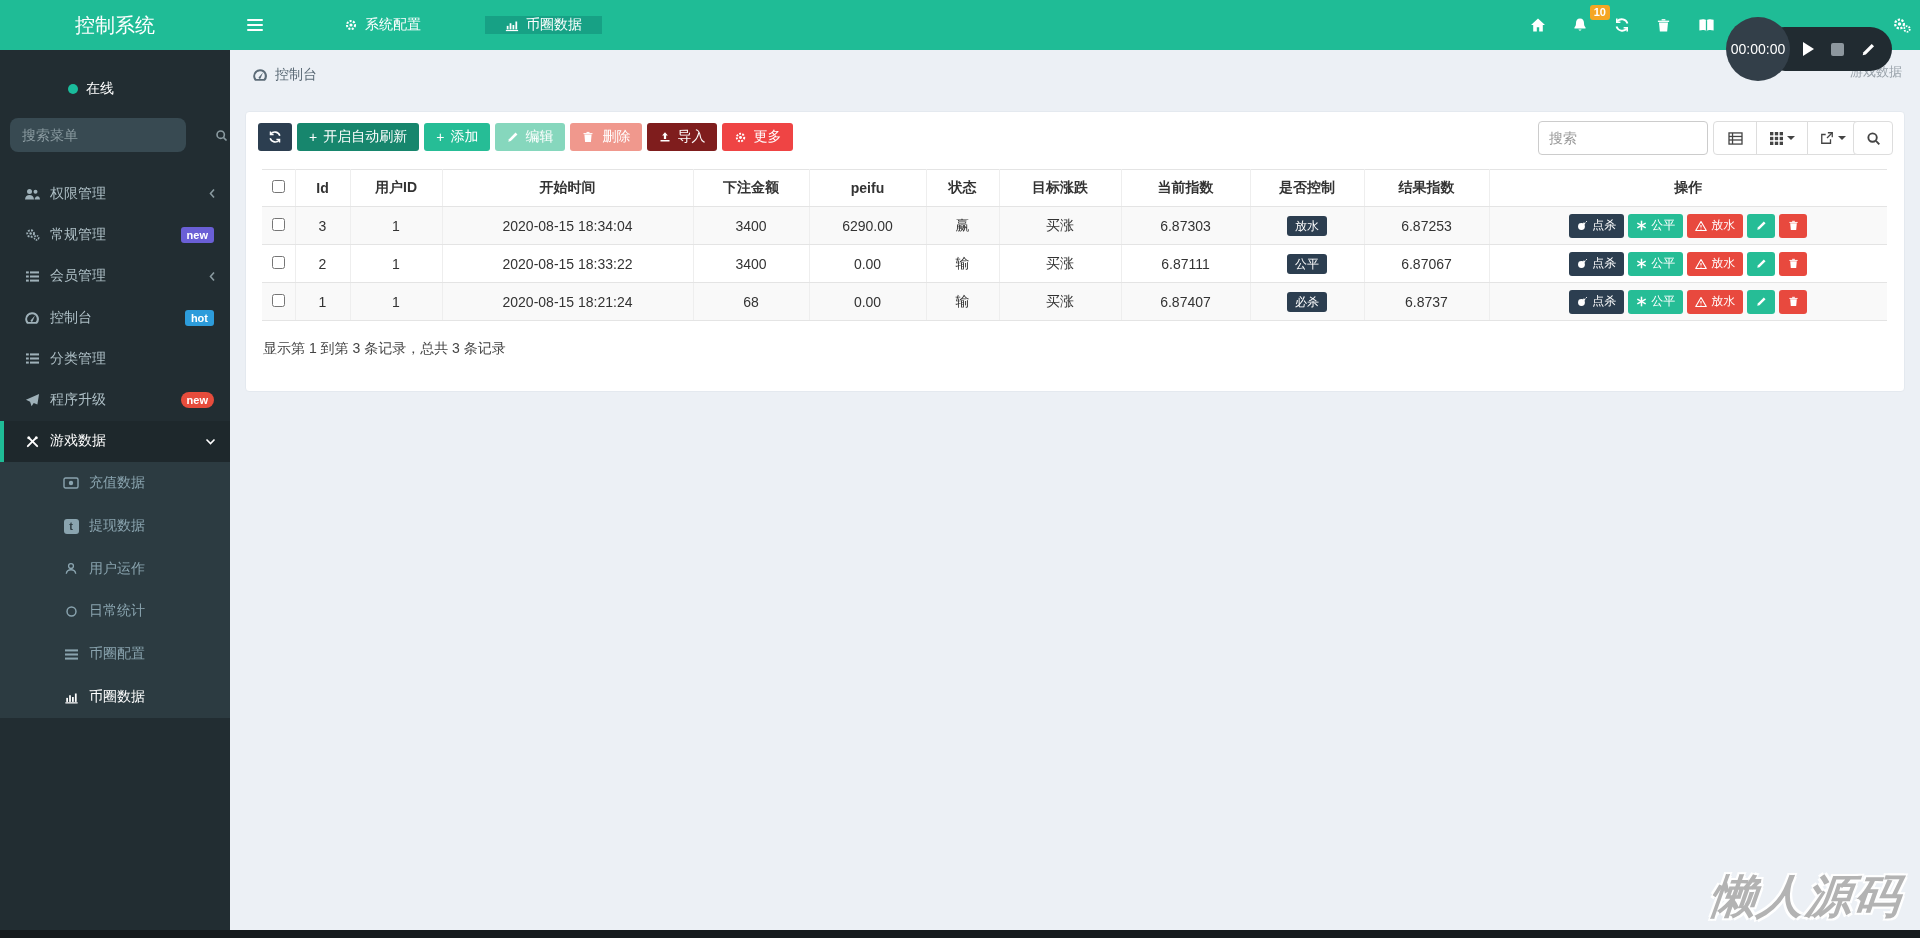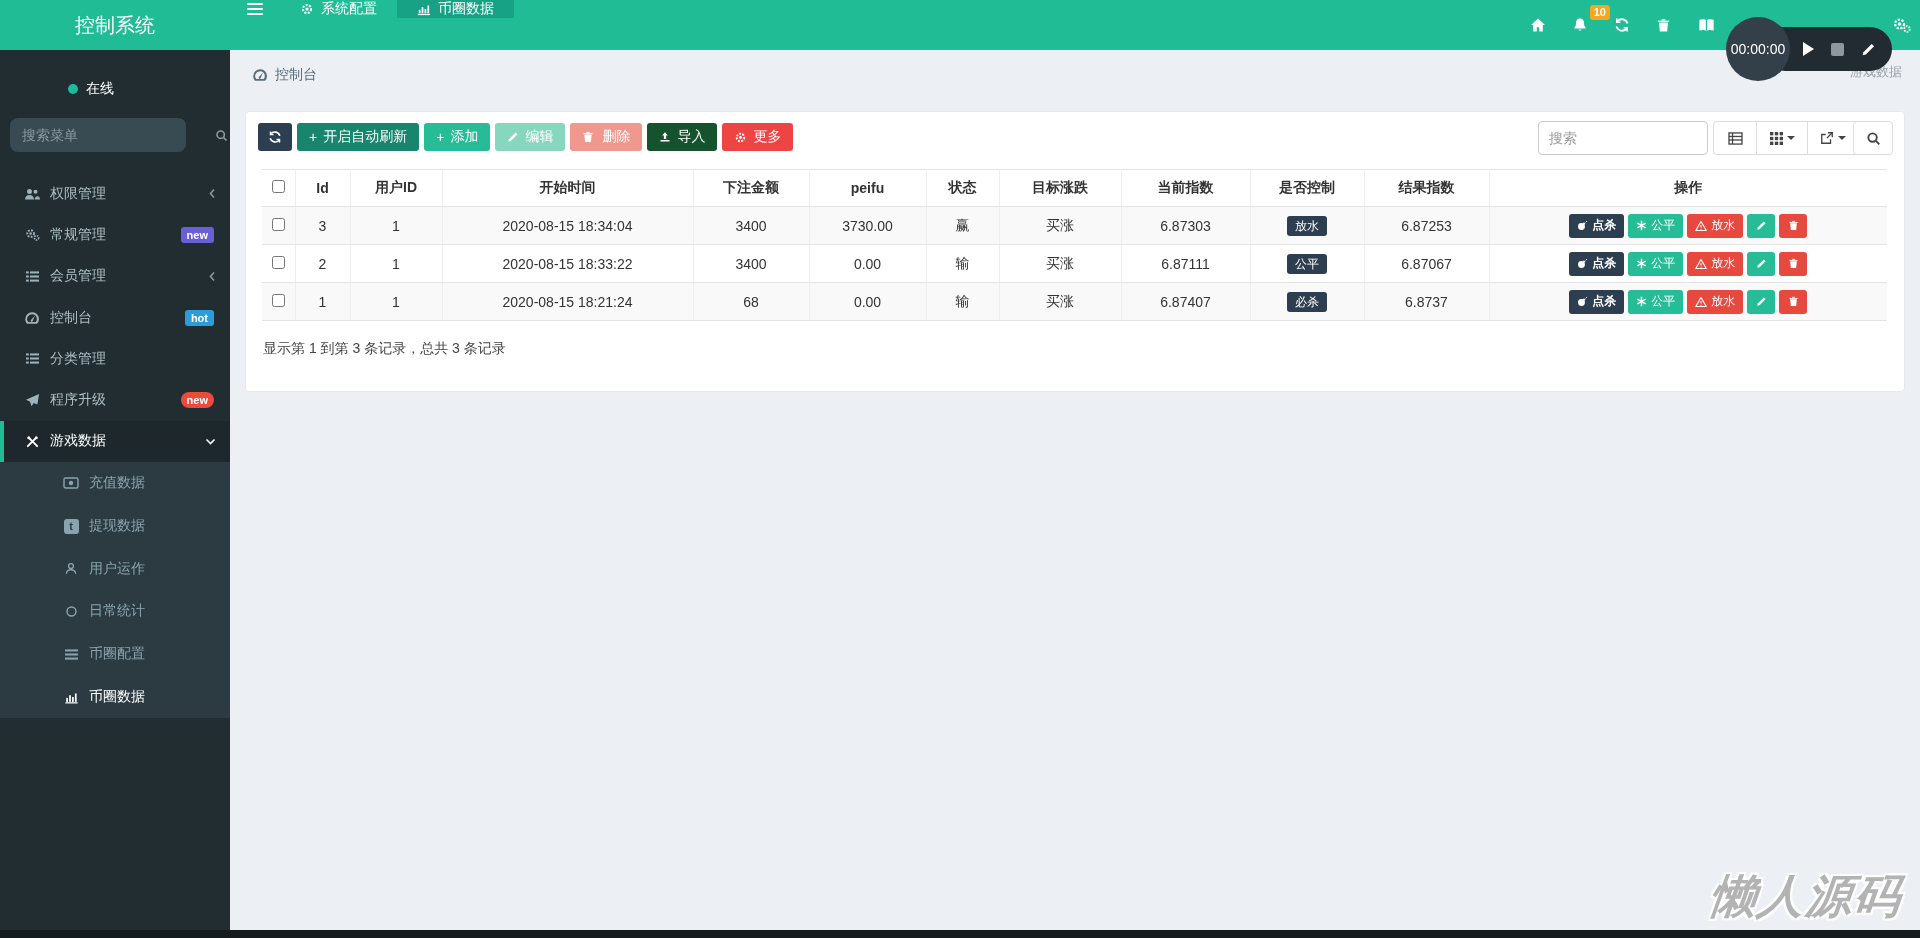--- a/index.html
+++ b/index.html
@@ -6,21 +6,21 @@
   html,body { width:1920px; height:938px; }
   body { position:relative; overflow:hidden; background:#ecf0f5;
          font-family:"Liberation Sans", sans-serif; }
   svg { display:block; }
 
   
   .header { position:absolute; left:0; top:0; width:1920px; height:50px;
             background:#1fbc96; z-index:20; display:flex; }
   .brand { width:230px; height:50px; line-height:50px; text-align:center;
            color:#fff; font-size:20px; }
-  .nav { display:flex; align-items:flex-start; }
+  .nav { display:flex; align-items:center;gap:44px; }
   .hamburger { width:50px; display:flex; align-items:center; justify-content:center; cursor:pointer; }
   .hamburger .bars { width:16px; }
   .hamburger .bars span { display:block; height:2px; background:#fff; margin:3px 0; border-radius:1px; }
   .tab { display:flex; align-items:center; gap:7px; padding:0 20px; color:#fff; font-size:14px; cursor:pointer; }
   .tab.active { background:#17a185; }
   .hdr-icons { position:absolute; top:0; right:0; height:50px; display:flex; align-items:center; color:#fff; }
   .hicon { width:42px; height:50px; display:flex; align-items:center; justify-content:flex-start; position:relative; cursor:pointer; }
   .hbadge { position:absolute; top:5px; right:4px; background:#f5a623; color:#fff;
             font-size:11px; font-weight:bold; padding:1px 4px; border-radius:3px; line-height:13px; }
   .hicon-gears { position:absolute; right:8px; top:0; height:50px; display:flex; align-items:center; color:#fff; cursor:pointer; }
@@ -78,21 +78,21 @@
   .panel { position:absolute; left:15px; top:61px; width:1660px; height:281px; background:#fff;
            border-radius:4px; border:1px solid #e4e9ef; }
   .toolbar { position:absolute; left:12px; top:11px; display:flex; gap:5px; }
   .btn { height:28px; border:0; border-radius:3px; color:#fff; font-size:14px; font-family:inherit;
          display:inline-flex; align-items:center; gap:6px; padding:0 12px; cursor:pointer; }
   .btn-dark   { background:#2c3e50; width:34px; justify-content:center; padding:0; }
   .btn-auto   { background:#17866d; }
   .btn-add    { background:#26bd96; }
   .btn-edit   { background:#86d7bd; }
   .btn-del    { background:#f0988d;gap:8px; }
-  .btn-import { background:#14532d; }
+  .btn-import { background:#7f1d1d; }
   .btn-more   { background:#ef4444; }
   .tb-search { position:absolute; left:1292px; top:9px; width:170px; height:34px; border:1px solid #ccc;
                border-radius:4px; padding:0 10px; font-size:14px; color:#555; outline:none; font-family:inherit; }
   .tb-search::placeholder { color:#999; }
   .btn-group { position:absolute; left:1467px; top:9px; display:flex; }
   .gbtn { width:44px; height:34px; background:#fff; border:1px solid #ddd; color:#444;
           display:flex; align-items:center; justify-content:center; gap:4px; cursor:pointer; }
   .gbtn + .gbtn { margin-left:-1px; }
   .gbtn:first-child { border-radius:4px 0 0 4px; }
   .gbtn:last-child { border-radius:0 4px 4px 0; }
@@ -108,21 +108,21 @@
   .grid th { height:37px; font-weight:bold; border-top:1px solid #e4e4e4; }
   .grid th, .grid td { text-align:center; border-bottom:1px solid #e4e4e4; border-right:1px solid #eee; }
   .grid th:last-child, .grid td:last-child { border-right:0; }
   .grid td { height:38px; }
   .grid tbody tr:nth-child(odd) { background:#f9f9f9; }
   .grid input[type=checkbox] { width:13px; height:13px; }
   .ctl-badge { background:#2c3e50; color:#fff; font-size:12px; padding:3px 8px; border-radius:3px; }
   .actions { display:flex; align-items:center; justify-content:center; gap:4px; }
   .abtn { height:24px; border:0; border-radius:3px; color:#fff; font-size:12px; font-family:inherit;
           display:inline-flex; align-items:center; gap:4px; padding:0 8px; cursor:pointer; }
-  .abtn.dark { background:#2c3e50;font-weight:bold; }
+  .abtn.dark { background:#2c3e50; }
   .abtn.teal { background:#26bd96; }
   .abtn.red  { background:#e8493e; }
   .abtn.icon-only { width:28px; padding:0; justify-content:center; }
 
   .summary { position:absolute; left:17px; top:228px; color:#444; font-size:14px; }
 
   .watermark { position:absolute; right:18px; bottom:2px; font-size:46px; font-weight:bold;
                font-style:italic; color:#b3b3b3; letter-spacing:2px; transform:skewX(-6deg);
                text-shadow:-2px -2px 0 #fff, 2px -2px 0 #fff, -2px 2px 0 #fff, 2px 2px 0 #fff; }
 
@@ -552,21 +552,21 @@
           <th>操作</th>
         </tr>
       </thead>
       <tbody>
         <tr>
           <td><input type="checkbox" style=""></td>
           <td>3</td>
           <td>1</td>
           <td>2020-08-15 18:34:04</td>
           <td>3400</td>
-          <td>3730.00</td>
+          <td>6290.00</td>
           <td>赢</td>
           <td>买涨</td>
           <td>6.87303</td>
           <td><span class="ctl-badge">放水</span></td>
           <td>6.87253</td>
           <td>
             <div class="actions">
               <button class="abtn dark">
                   <span>
                     <svg width="11" height="11" viewBox="0 0 16 16" fill="#fff">

